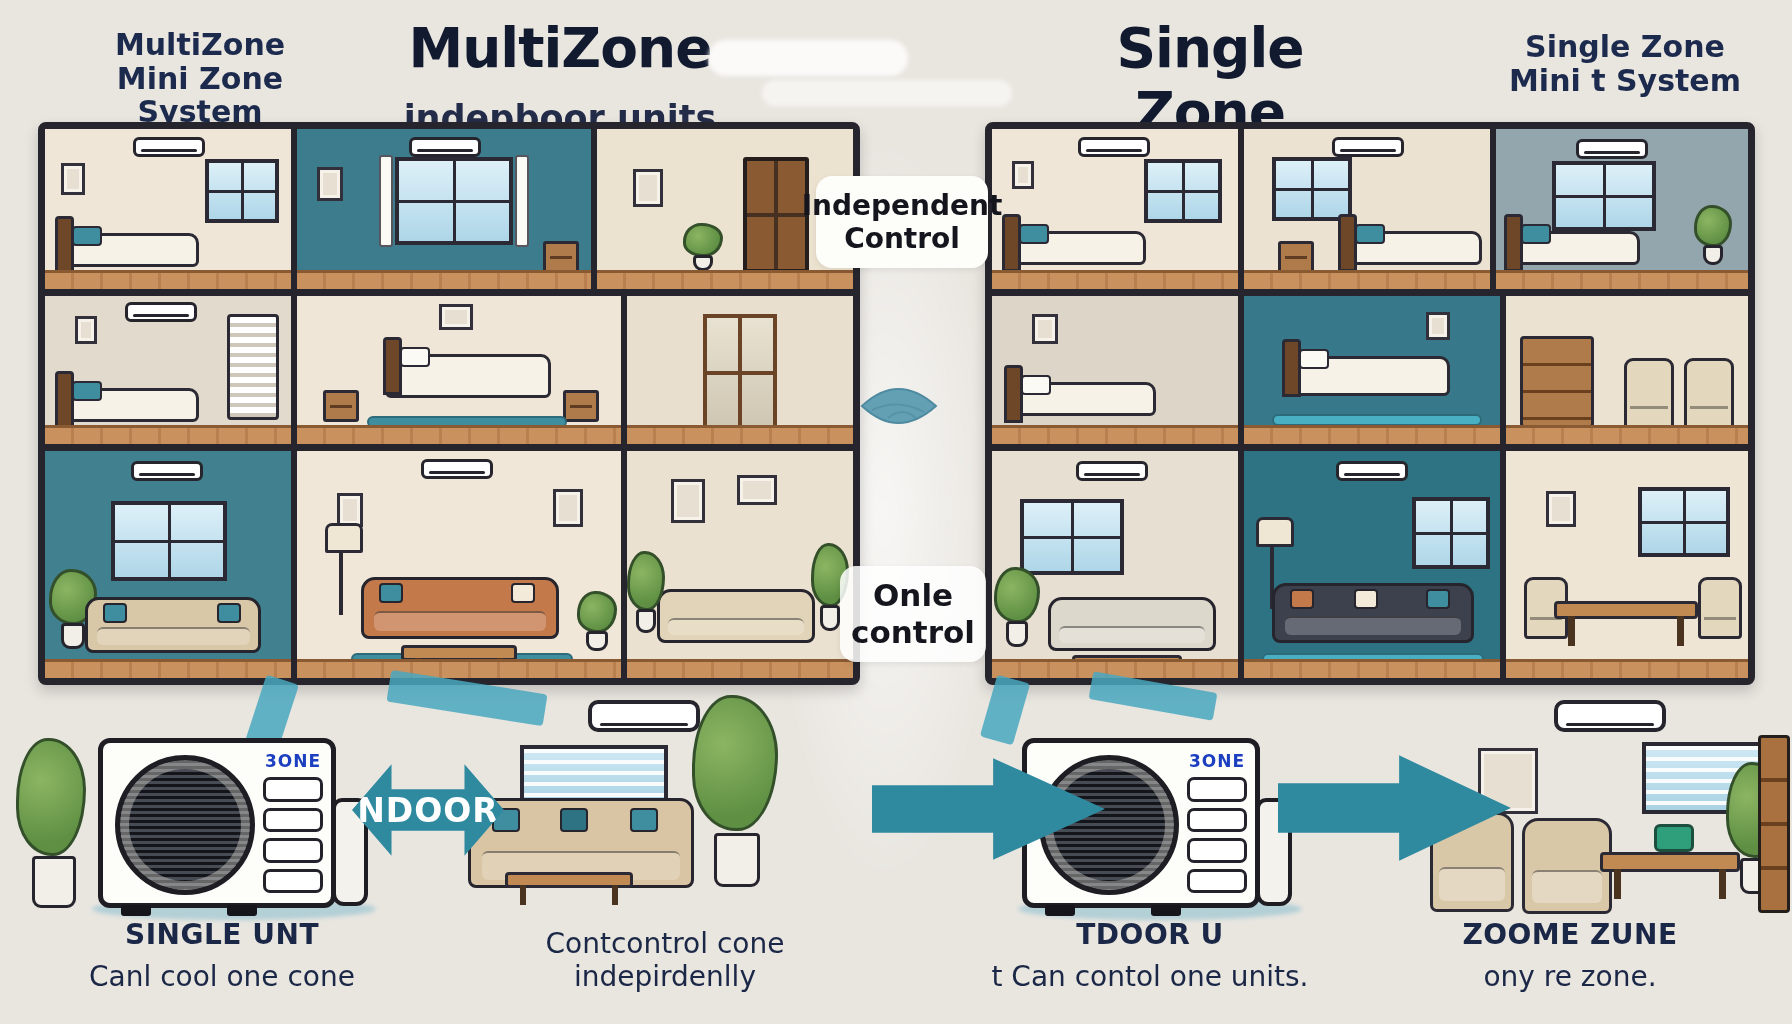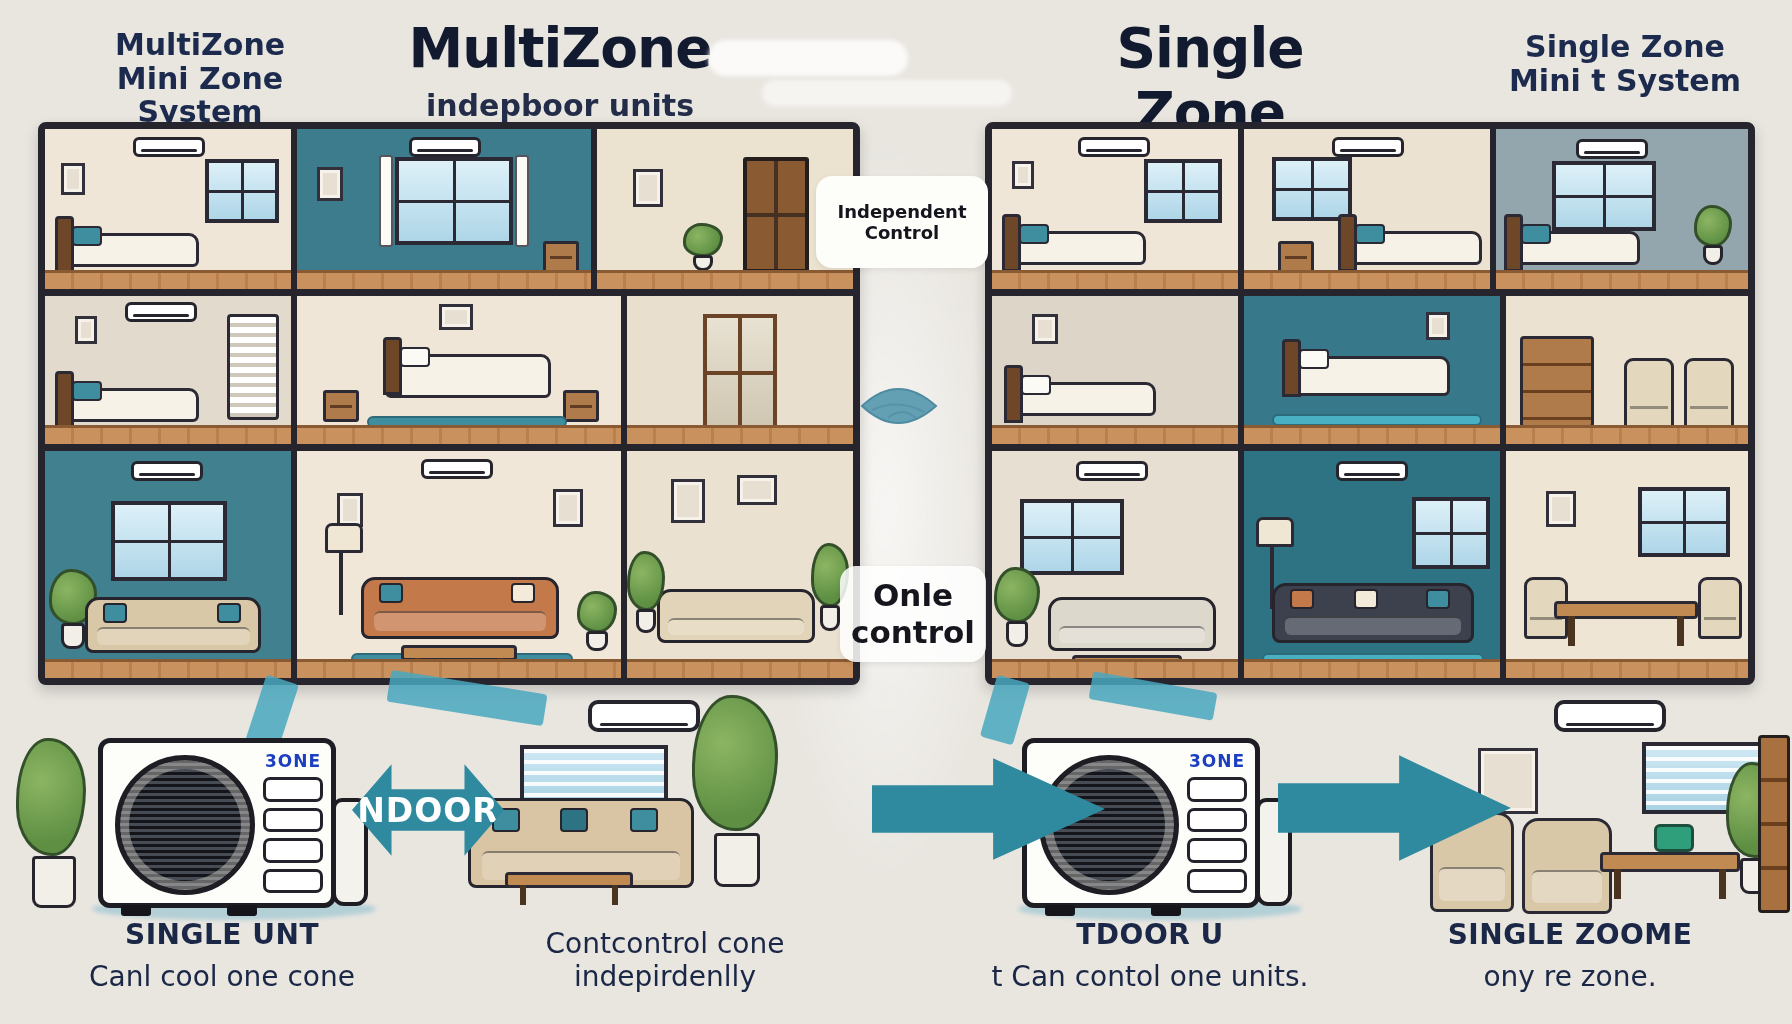--- a/index.html
+++ b/index.html
@@ -3,21 +3,21 @@
 <meta charset="utf-8">
 <style>
   *{box-sizing:border-box;margin:0;padding:0}
   html,body{width:1792px;height:1024px}
   body{font-family:"DejaVu Sans","Liberation Sans",sans-serif;background:#e9e6e0;position:relative;overflow:hidden}
   .abs{position:absolute}
   
   .hsm{position:absolute;text-align:center;color:#1c2a4d;font-weight:700;font-size:30px;line-height:1.12}
   .hbig{position:absolute;text-align:center}
   .hbig .t{font-size:55px;font-weight:700;letter-spacing:-1px;color:#121a30}
-  .hbig .s{font-size:30px;font-weight:700;color:#232c49;margin-top:8px}
+  .hbig .s{font-size:35px;font-weight:700;color:#232c49;margin-top:18px}
   .hbig .s .pre{color:#9aa0a8;font-weight:400;margin-right:8px}
   .smudge{position:absolute;background:rgba(255,255,255,.8);border-radius:20px;filter:blur(2px)}
   .midglow{position:absolute;background:radial-gradient(closest-side,rgba(255,255,255,.65),rgba(255,255,255,0));filter:blur(6px)}
   
   .midbox{position:absolute;background:#fdfdfa;border-radius:16px;display:flex;flex-direction:column;align-items:center;justify-content:center;color:#15151d;font-weight:700;box-shadow:0 2px 6px rgba(0,0,0,.08)}
   .midbox div{line-height:1.18}
   
   .house{position:absolute;border:7px solid #26242c;border-radius:8px;background:#efe6d6;box-shadow:0 6px 14px rgba(0,0,0,.18)}
   .sep{position:absolute;left:0;right:0;height:7px;background:#26242c;z-index:5}
   .room{position:absolute;overflow:hidden}
@@ -262,21 +262,21 @@
   </div>
   <div class="room" style="left:514px;top:322px;width:242px;height:227px;background:#efe5d5">
     <div class="frame" style="left:40px;top:40px;width:30px;height:36px"></div>
     <div class="window" style="left:132px;top:36px;width:92px;height:70px"></div>
     <div class="chr" style="left:18px;top:126px;width:44px;height:62px"></div>
     <div class="chr" style="left:192px;top:126px;width:44px;height:62px"></div>
     <div class="dtbl" style="left:48px;top:150px;width:144px;height:18px"></div>
   </div>
 </div>
 
-<div class="midbox" style="left:816px;top:176px;width:172px;height:92px;font-size:18px;z-index:6">
+<div class="midbox" style="left:816px;top:176px;width:172px;height:92px;font-size:28px;z-index:6">
   <div>Independent</div>
   <div>Control</div>
 </div>
 <svg class="abs" style="left:858px;top:366px;z-index:6" width="82" height="80" viewBox="0 0 82 80">
   <path d="M4 40 Q40 6 78 40 Q40 74 4 40 Z" fill="#63a0b4" stroke="#4e8aa0" stroke-width="2"></path>
   <path d="M14 44 Q40 32 66 46 M30 52 Q44 40 58 52" fill="none" stroke="#4e8aa0" stroke-width="2" opacity=".6"></path>
 </svg>
 <div class="midbox" style="left:840px;top:566px;width:146px;height:96px;font-size:31px;font-weight:600;background:rgba(255,255,255,.85);z-index:6">
   <div>Onle</div>
   <div>control</div>
@@ -360,15 +360,15 @@
   <div class="s">Canl cool one cone</div>
 </div>
 <div class="cap" style="left:455px;top:918px">
   <div class="s">Contcontrol cone indepirdenlly</div>
 </div>
 <div class="cap" style="left:940px;top:918px">
   <div class="t">TDOOR U</div>
   <div class="s">t Can contol one units.</div>
 </div>
 <div class="cap" style="left:1360px;top:918px">
-  <div class="t">SINGLE ZOOME</div>
+  <div class="t">ZOOME ZUNE</div>
   <div class="s">ony re zone.</div>
 </div>
 
 </body></html>

